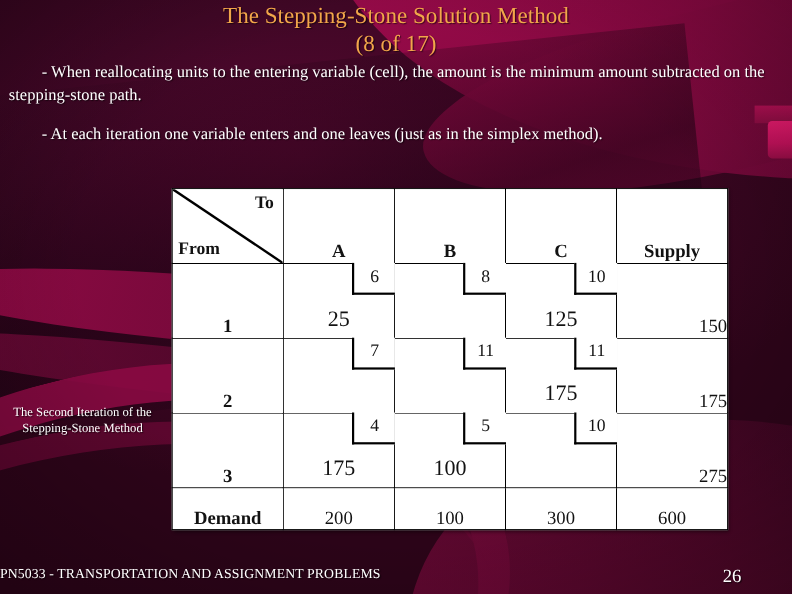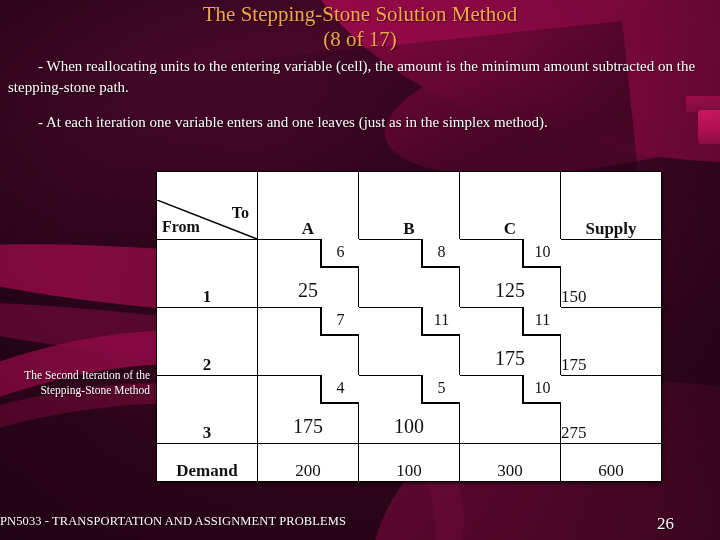--- a/index.html
+++ b/index.html
@@ -139,21 +139,21 @@
     text-shadow: 1px 1px 1px rgba(0,0,0,.6);
     z-index: 5;
   }
   .bullet-1 { top: 56px; text-indent: 30px; }
   .bullet-2 { top: 112px; text-indent: 30px; }
 
   .side-caption {
     position: absolute;
     left: 0; top: 368px;
     width: 150px;
-    text-align: right;
+    text-align: center;
     color: #ffffff;
     font-size: 11.5px;
     line-height: 15px;
     text-shadow: 1px 1px 1px rgba(0,0,0,.6);
     z-index: 5;
   }
 
   .footer {
     position: absolute;
     bottom: 26px; left: 0; right: 0;
@@ -197,21 +197,21 @@
     position: relative;
     padding: 0;
     vertical-align: bottom;
     font-size: 17px;
   }
   col.c-head { width: 101px; }
   col.c-ab   { width: 101px; }
   col.c-sup  { width: 101px; }
 
   td.corner { height: 67px; }
-  .corner-inner { position: absolute; inset: 0; margin-top: 28px; }
+  .corner-inner { position: absolute; inset: 0; }
   .corner-to {
     position: absolute;
     top: 4px; right: 8px;
     font-weight: bold;
     font-size: 16px;
   }
   .corner-from {
     position: absolute;
     bottom: 3px; left: 5px;
     font-weight: bold;
@@ -258,21 +258,21 @@
   .alloc {
     position: absolute;
     left: 0; right: 0; bottom: 5px;
     text-align: center;
     font-size: 20px;
     color: #121212;
   }
 
   td.supply {
     height: 67px;
-    text-align: left;
+    text-align: right;
     padding-bottom: 7px;
     font-size: 17px;
   }
 
   td.demand-label {
     height: 37px;
     text-align: center;
     font-weight: bold;
     font-size: 17px;
     vertical-align: middle;

